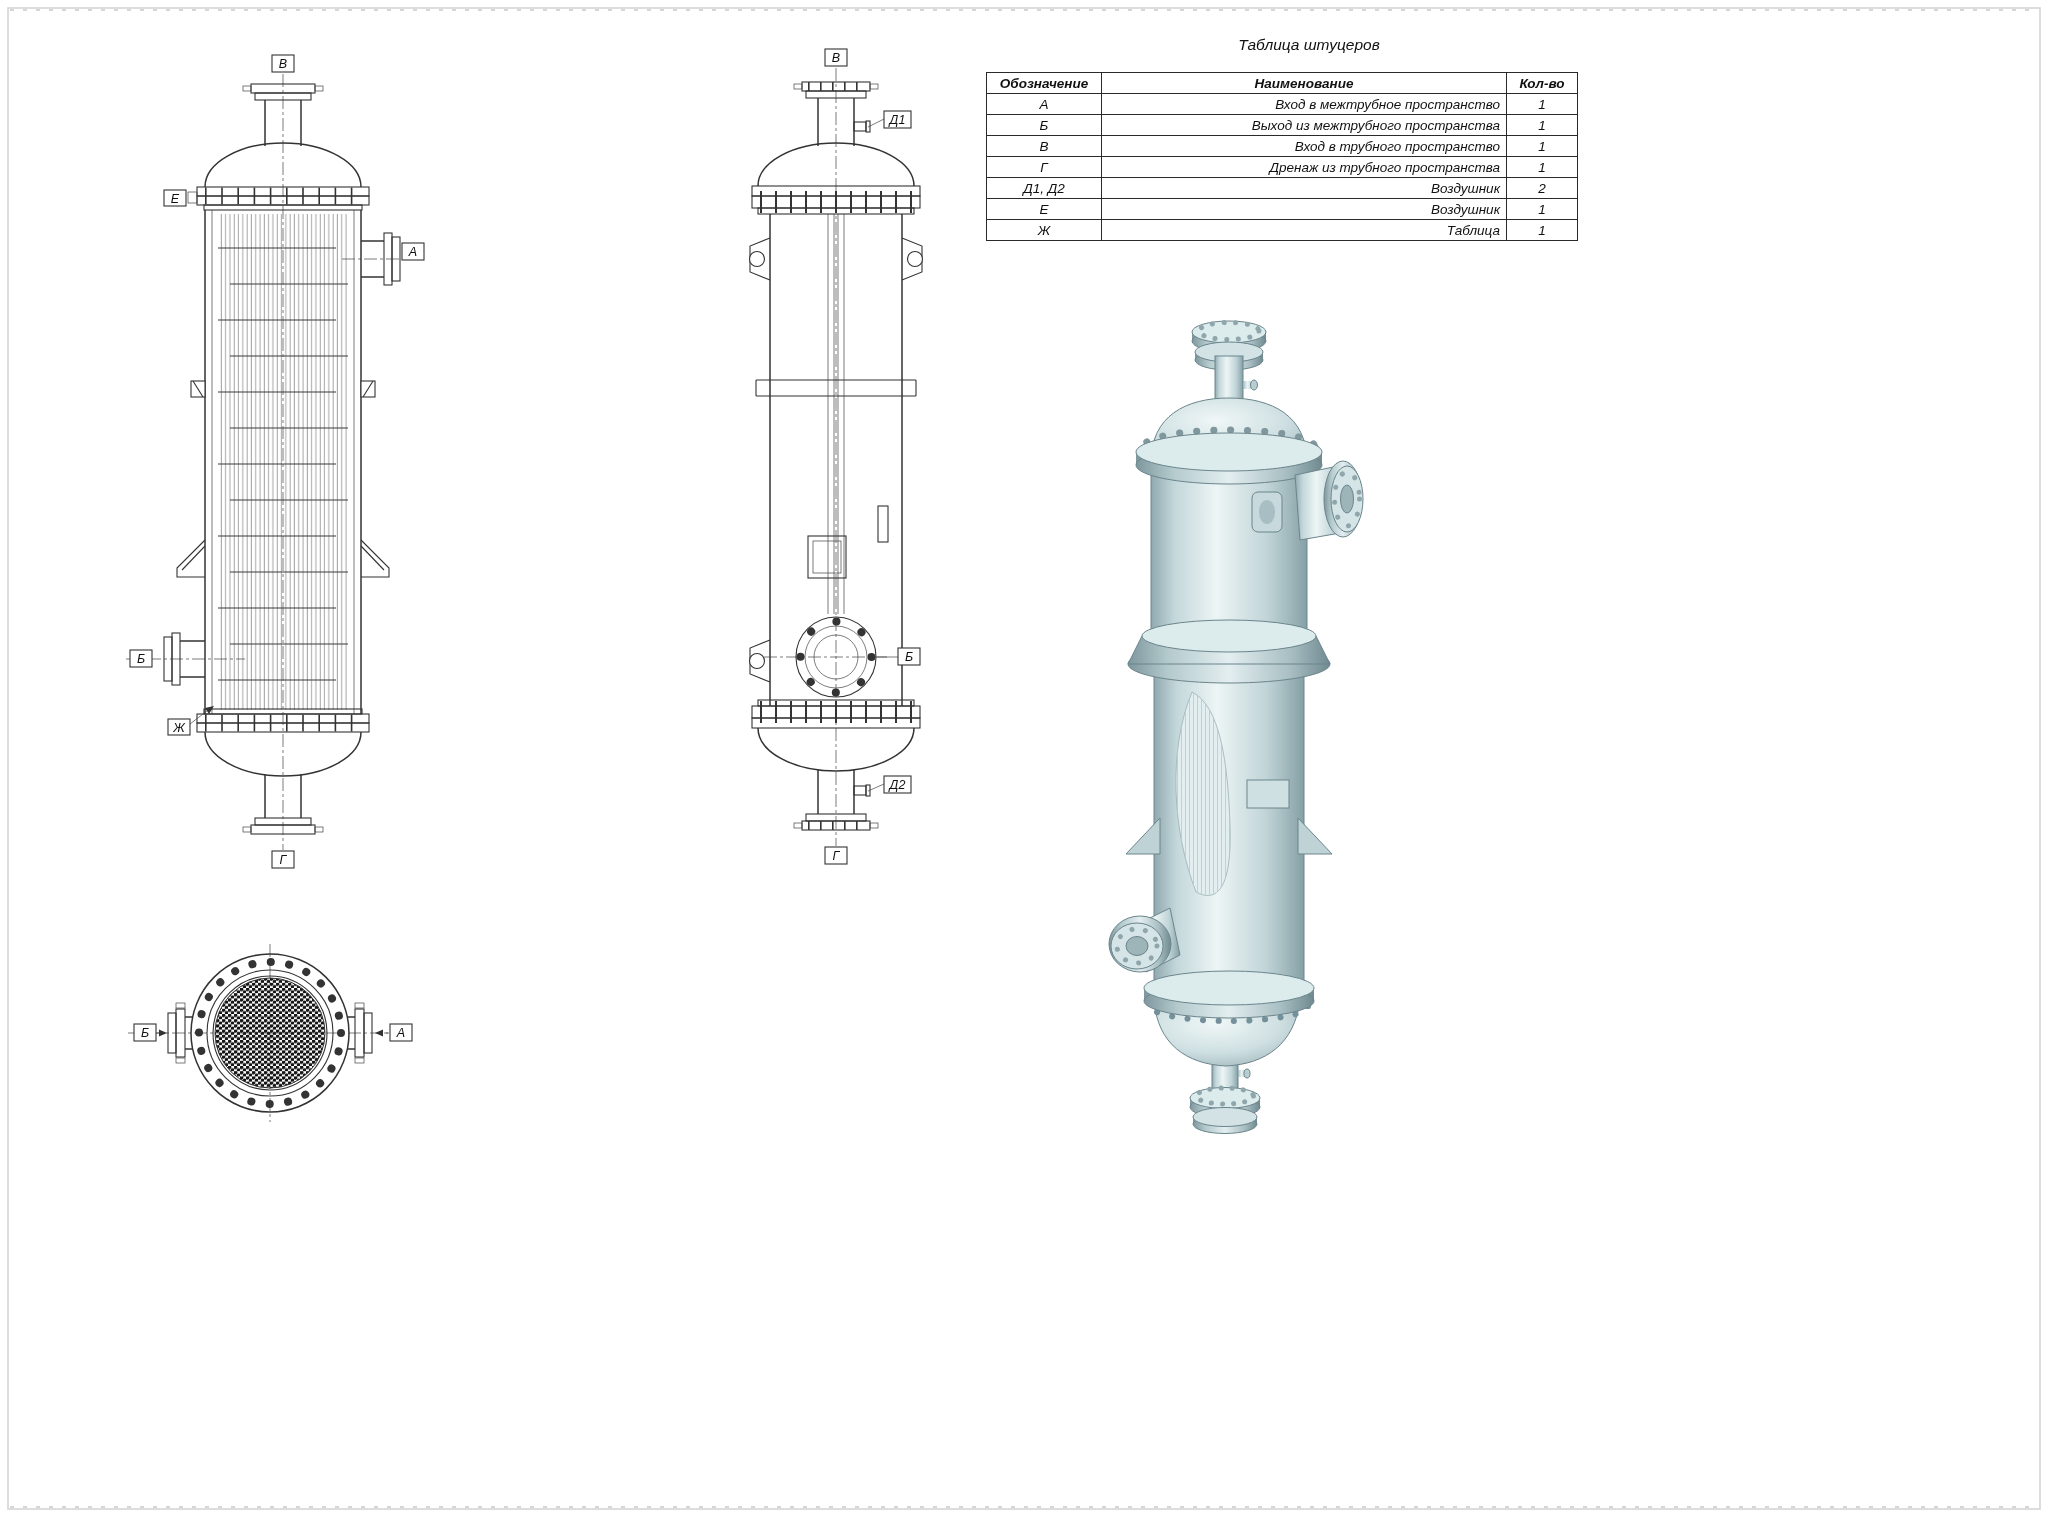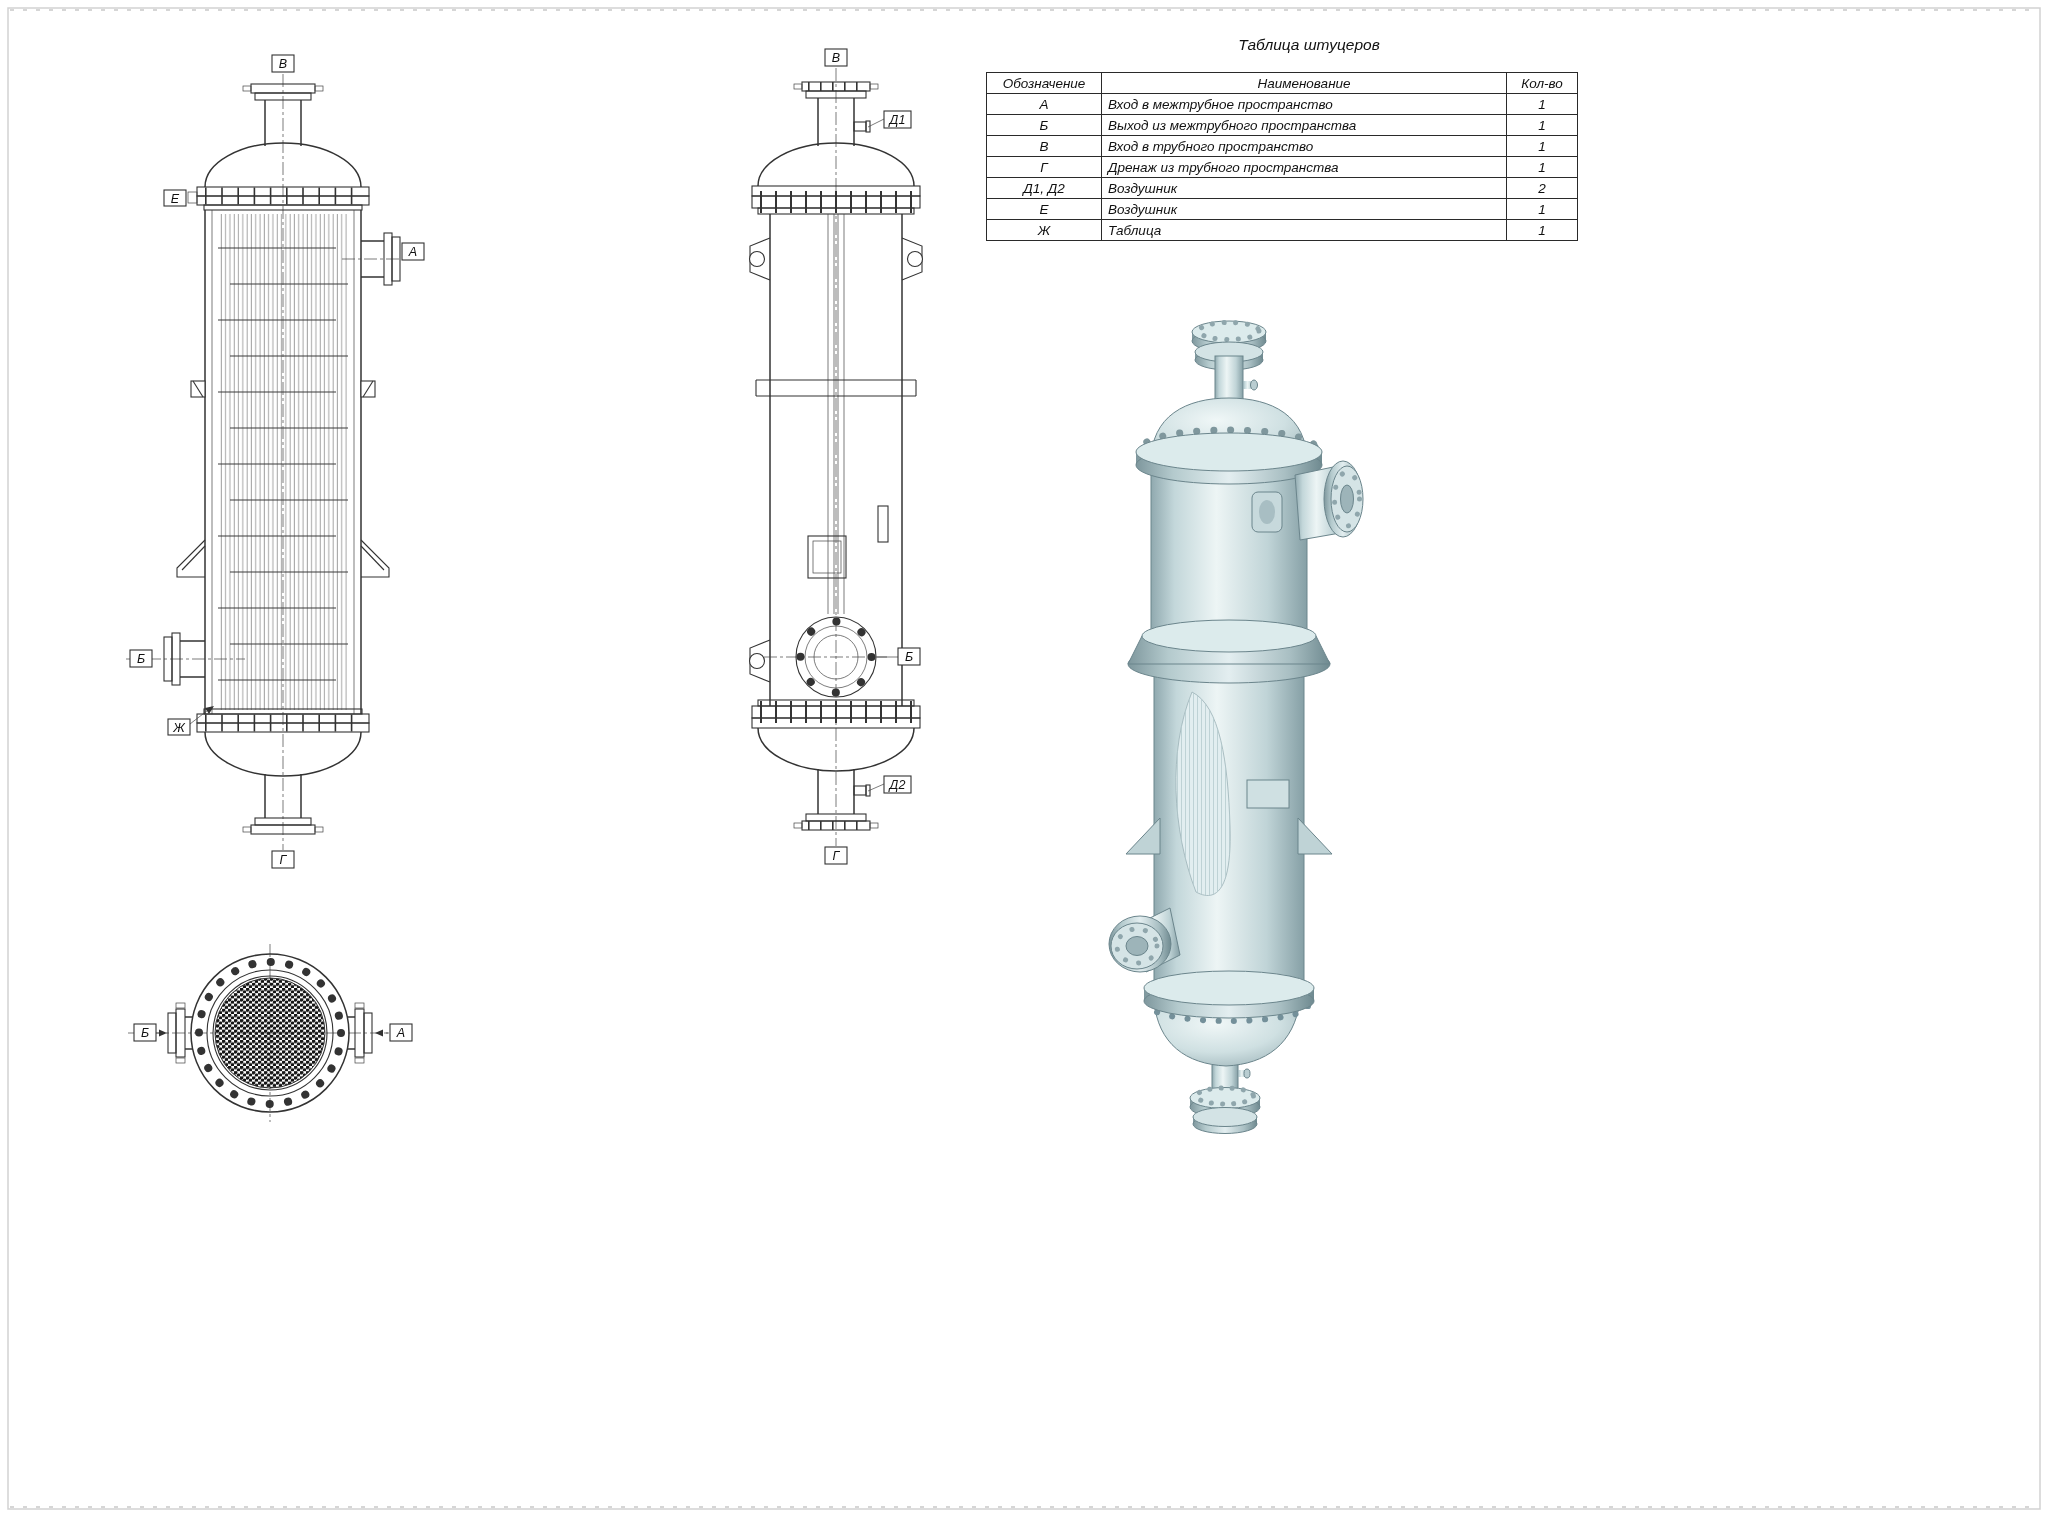--- a/index.html
+++ b/index.html
@@ -14,23 +14,23 @@
   .lbox{stroke:#333;stroke-width:1.1;fill:#fff;}
   .ltext{font:italic 12.5px "Liberation Sans",sans-serif;fill:#111;text-anchor:middle;}
   .arrow{fill:#333;stroke:none;}
   .e3{stroke:#6b858c;stroke-width:1;}
   
   .table-title{position:absolute;left:1030px;top:36px;width:558px;text-align:center;
       font:italic 15.5px "Liberation Sans",sans-serif;color:#111;}
   table.nozzles{position:absolute;left:986px;top:72px;border-collapse:collapse;
       font:italic 13.5px "Liberation Sans",sans-serif;color:#111;}
   table.nozzles th,table.nozzles td{border:1.4px solid #2a2a2a;height:20px;padding:0 6px;}
-  table.nozzles th{font-weight:normal;text-align:center;}
+  table.nozzles th{font-weight:bold;text-align:center;}
   .col-code{width:102px;text-align:center;}
-  .col-name{width:392px;text-align:left;}
+  .col-name{width:392px;text-align:right;}
   .col-qty{width:58px;text-align:center;}
 </style>
 </head>
 <body>
 
 <div class="page">
 
 <svg width="2048" height="1517" viewBox="0 0 2048 1517">
   <defs>
     <pattern id="tubes" width="4.3" height="8" patternUnits="userSpaceOnUse">

